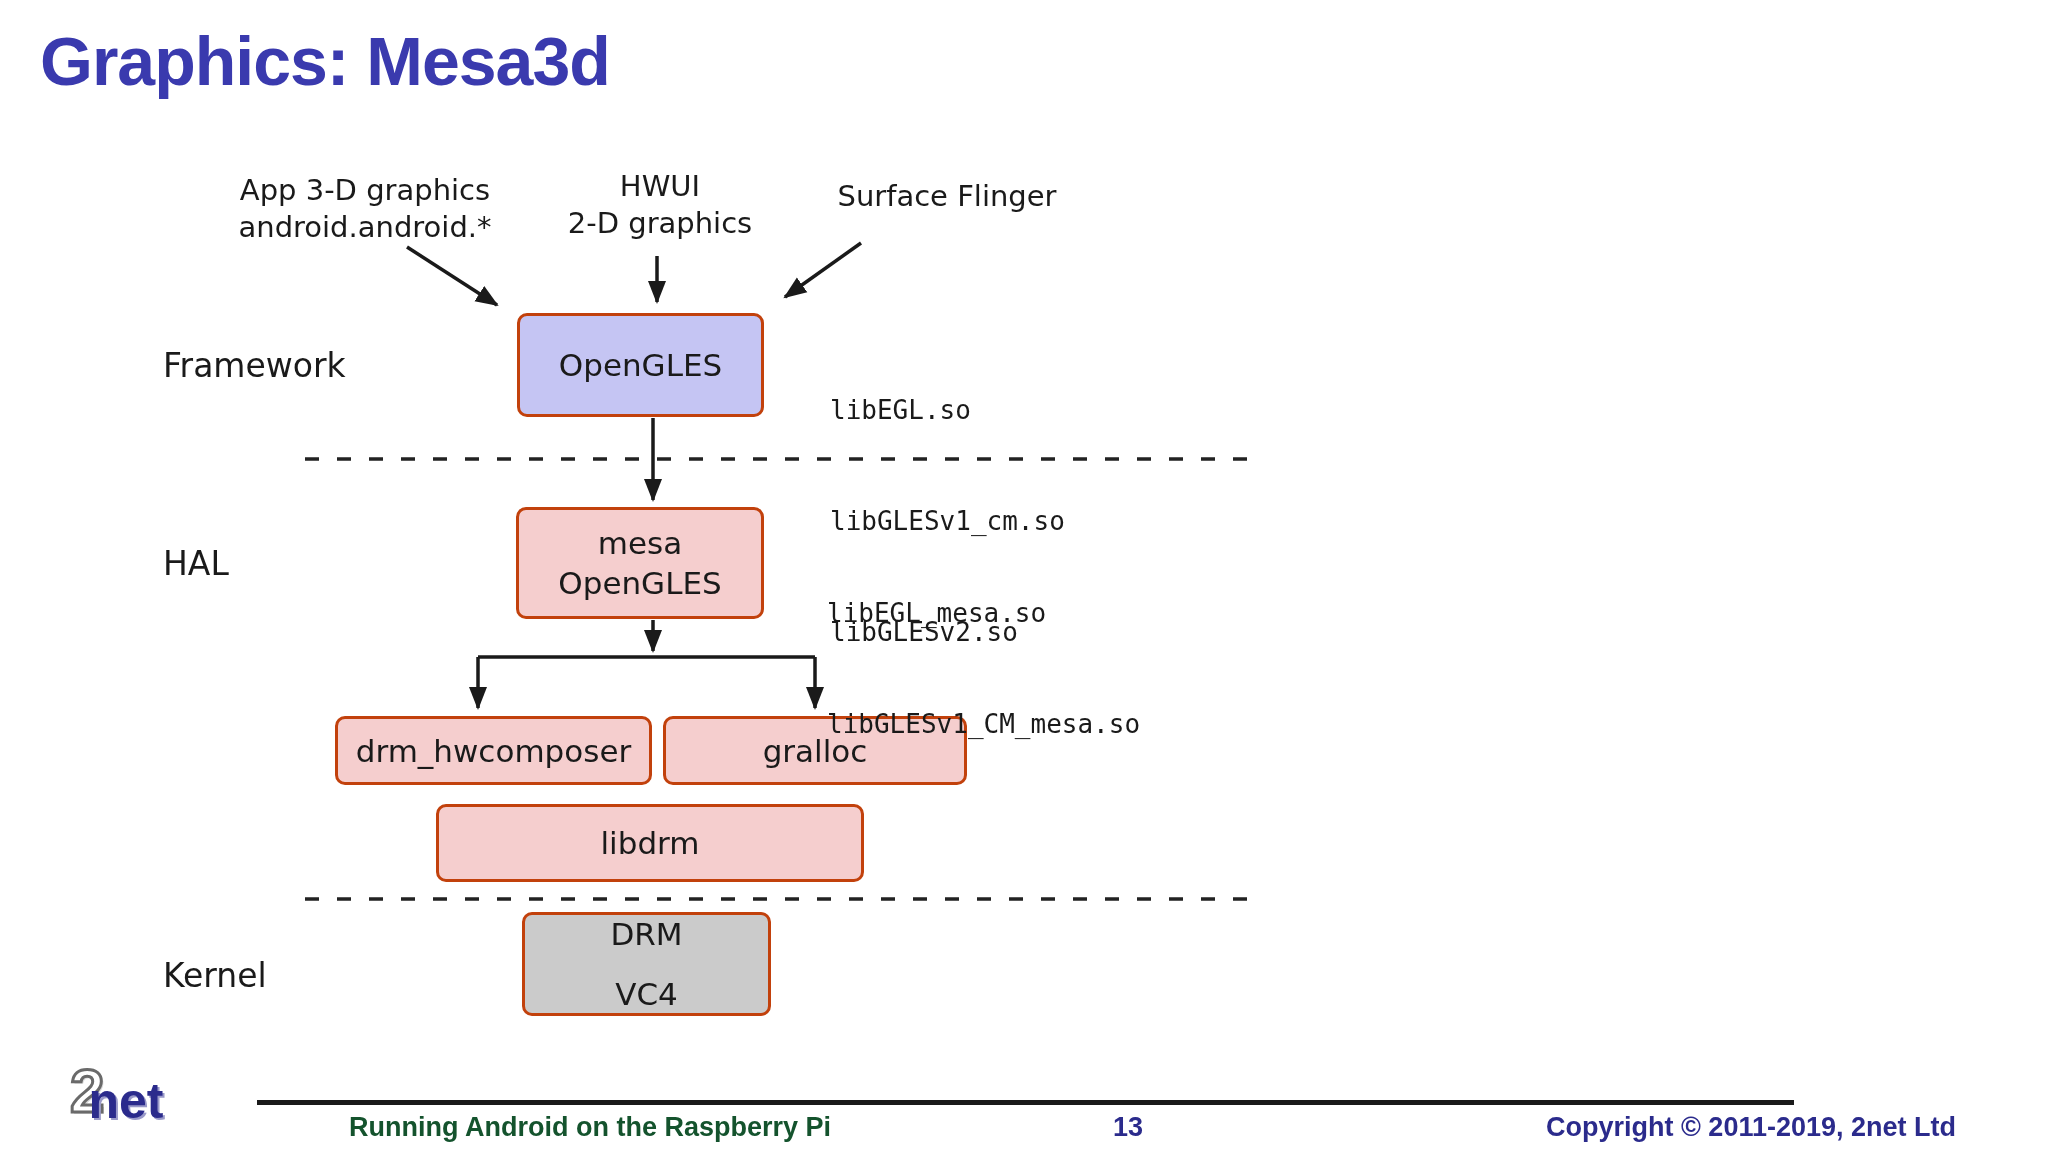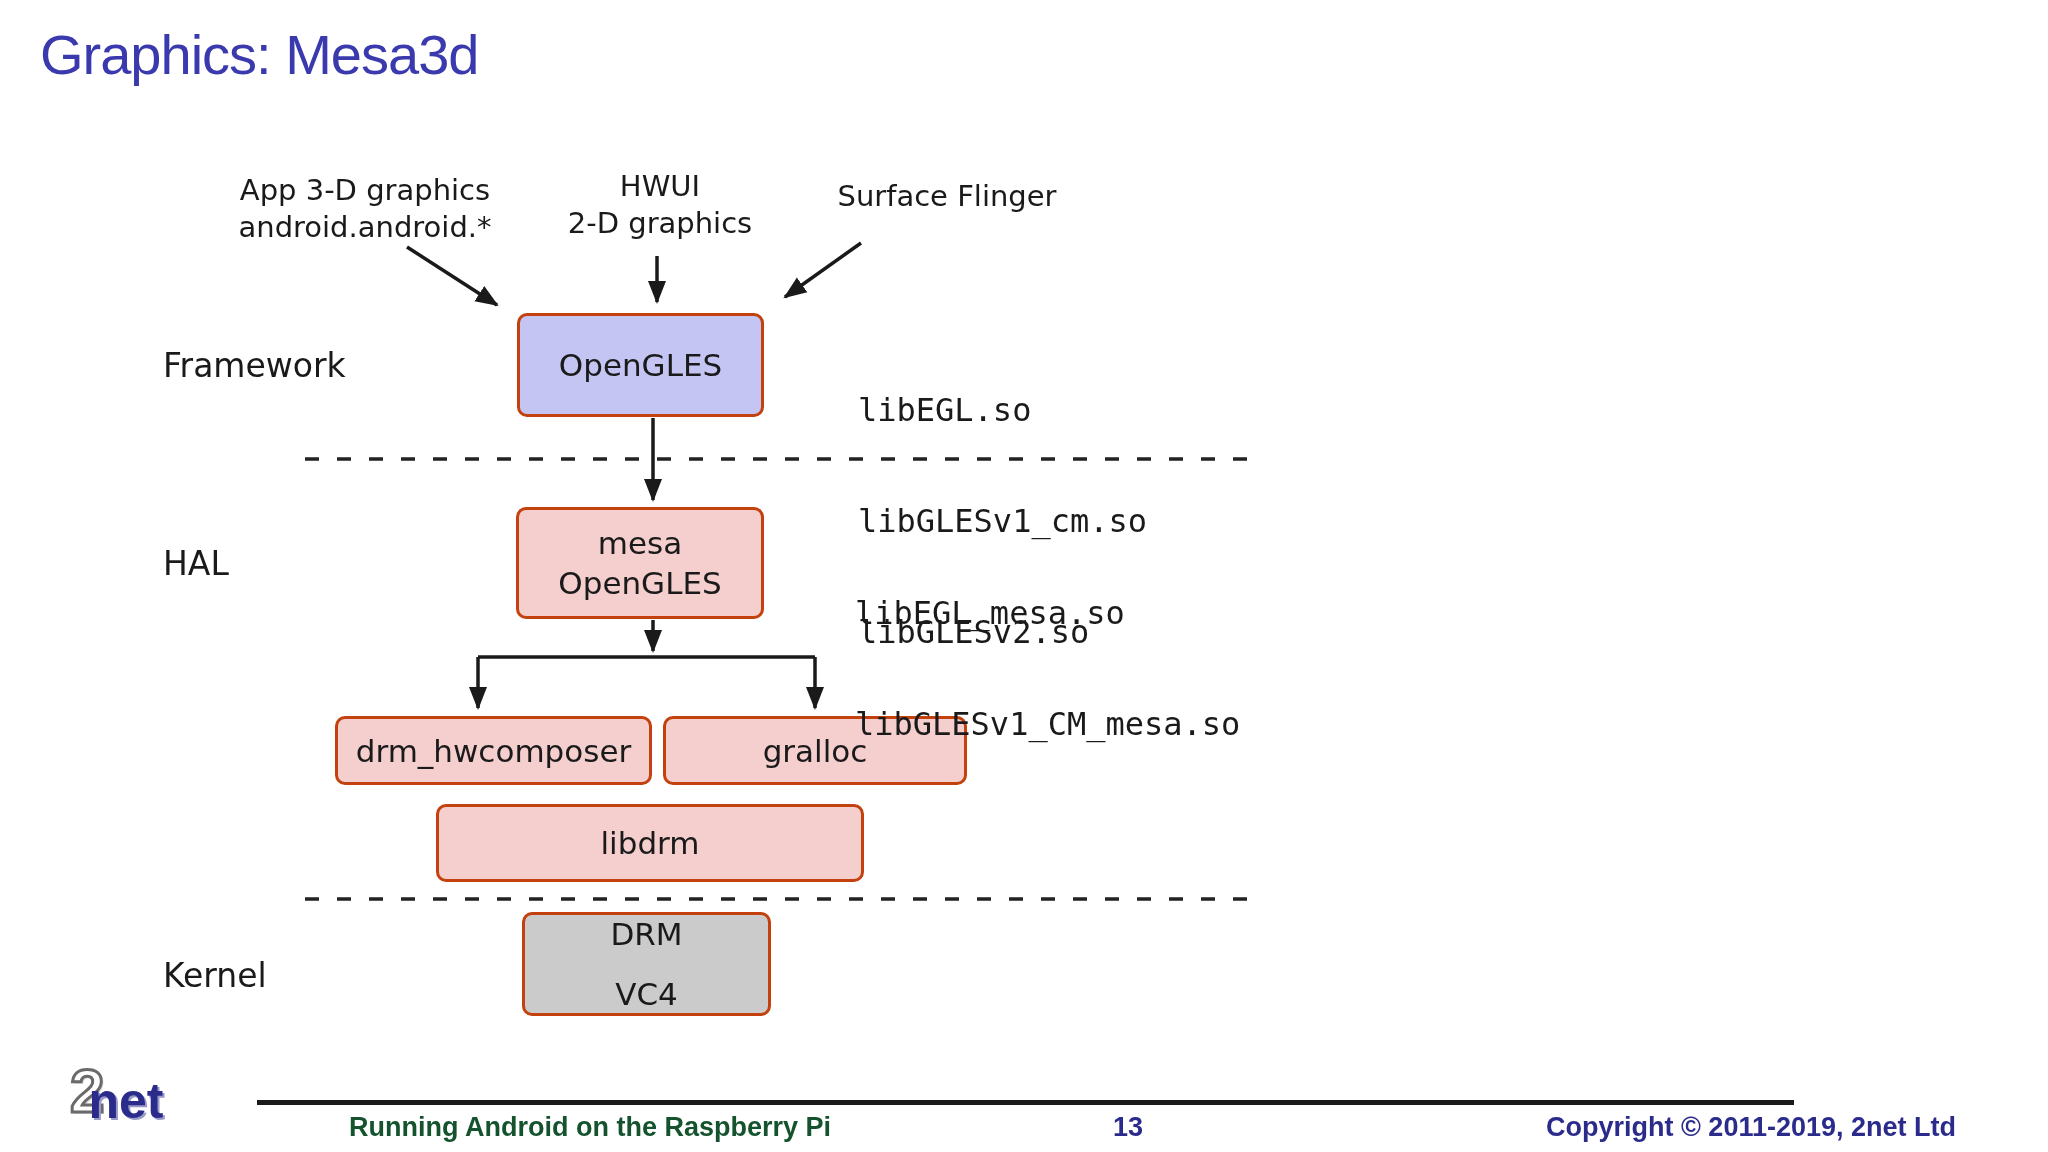--- a/index.html
+++ b/index.html
@@ -10,22 +10,22 @@
     overflow:hidden;
     font-family:"DejaVu Sans",sans-serif;
     color:#1a1a1a;
   }
   .abs{position:absolute;}
 
   
   #title{
     left:40px;top:22px;
     font-family:"Liberation Sans",sans-serif;
-    font-weight:normal;
-    font-size:56px;
+    font-weight:bold;
+    font-size:68px;
     letter-spacing:-1px;
     color:var(--title-blue,#3A3AAE);
     white-space:nowrap;
   }
 
   
   .top-label{
     transform:translateX(-50%);
     text-align:center;
     font-size:29px;
@@ -53,24 +53,23 @@
     text-align:center;
     white-space:nowrap;
   }
   .fill-framework{background:var(--framework-fill,#C5C5F3);}
   .fill-hal{background:var(--hal-fill,#F5CECE);}
   .fill-kernel{background:var(--kernel-fill,#CBCBCB);}
 
   
   .lib-list{
     font-family:"DejaVu Sans Mono",monospace;
-    font-size:32px;
+    font-size:26px;
     line-height:37px;
     white-space:pre;
-    margin-left:28px;
   }
 
   
   #connectors{left:0;top:0;pointer-events:none;}
 
   
   #footer-line{
     left:257px;top:1100px;width:1537px;height:5px;
     background:#1a1a1a;
   }

